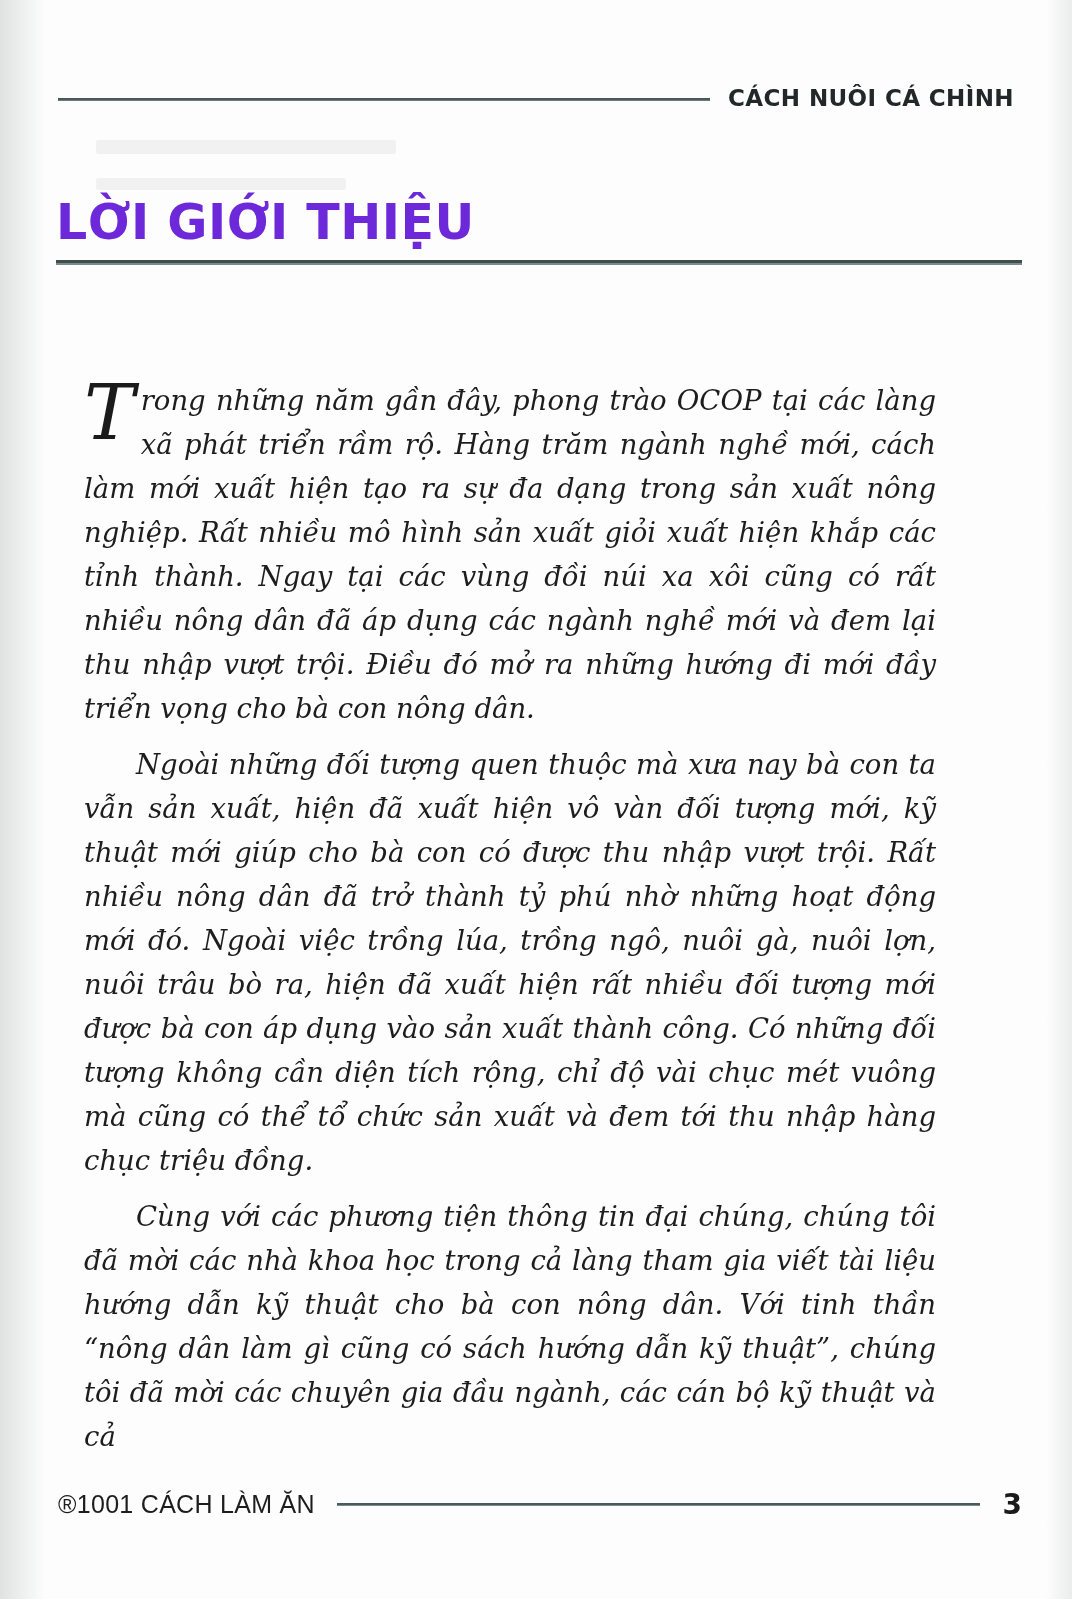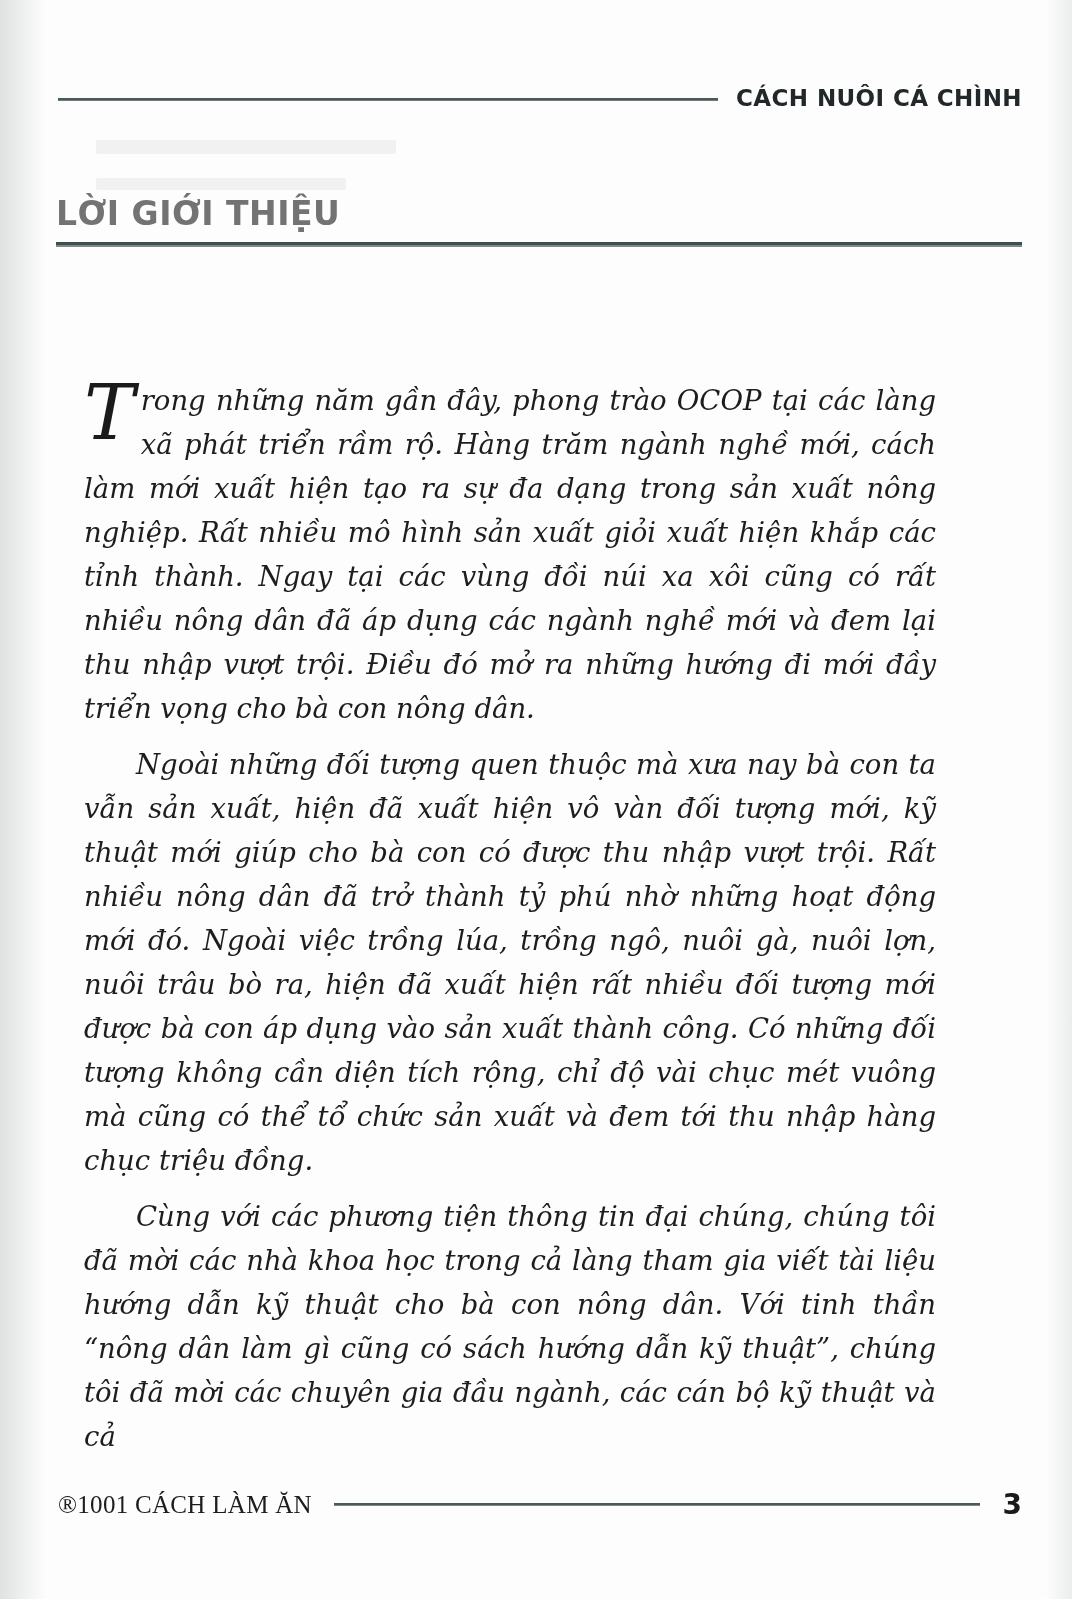--- a/index.html
+++ b/index.html
@@ -20,21 +20,21 @@
     position: absolute;
     inset: 0;
     background: #fdfdfd;
   }
 
   
   .header {
     position: absolute;
     top: 78px;
     left: 58px;
-    right: 50px;
+    right: 58px;
     height: 40px;
     display: flex;
     align-items: center;
     gap: 18px;
   }
   .header-rule {
     flex: 1 1 auto;
     height: 0;
     border-top: 2px solid #4a5a5a;
     border-bottom: 1px solid #6d7b7b;
@@ -52,23 +52,23 @@
   
   .title-block {
     position: absolute;
     top: 196px;
     left: 56px;
     right: 50px;
   }
   .doc-title {
     font-family: "DejaVu Sans", sans-serif;
     font-weight: bold;
-    font-size: 33px;
+    font-size: 49px;
     letter-spacing: 0.5px;
-    color: #737373;
+    color: #6d28d9;
     margin: 0 0 2px 0;
     line-height: 1.1;
   }
   .title-rule {
     height: 0;
     border-top: 3px solid #3f4f50;
     border-bottom: 2px solid #7d8a8a;
     margin-top: 10px;
   }
 
@@ -106,21 +106,21 @@
   .footer {
     position: absolute;
     bottom: 78px;
     left: 58px;
     right: 50px;
     display: flex;
     align-items: center;
     gap: 22px;
   }
   .footer-brand {
-    font-family: Liberation Serif, serif;
+    font-family: Liberation Sans, sans-serif;
     font-size: 25px;
     letter-spacing: 0.3px;
     white-space: nowrap;
     color: #1d1d1d;
   }
   .footer-rule {
     flex: 1 1 auto;
     height: 0;
     border-top: 2px solid #4a5a5a;
     border-bottom: 1px solid #7d8a8a;

